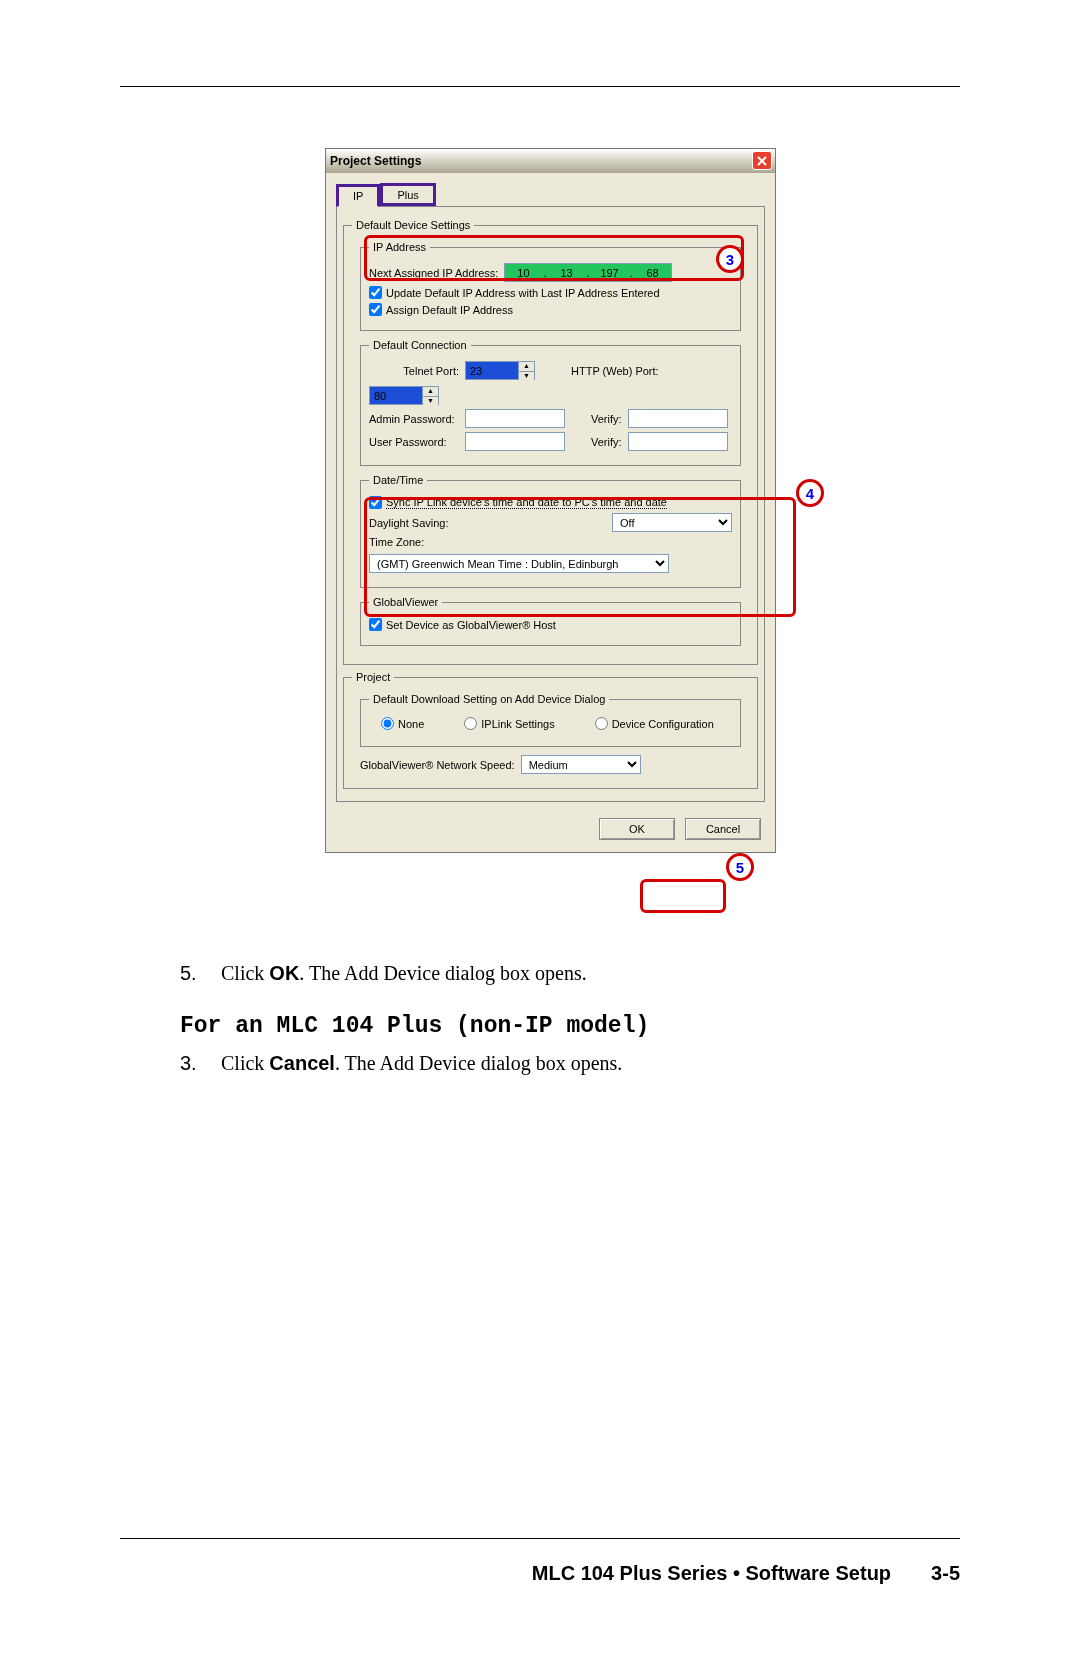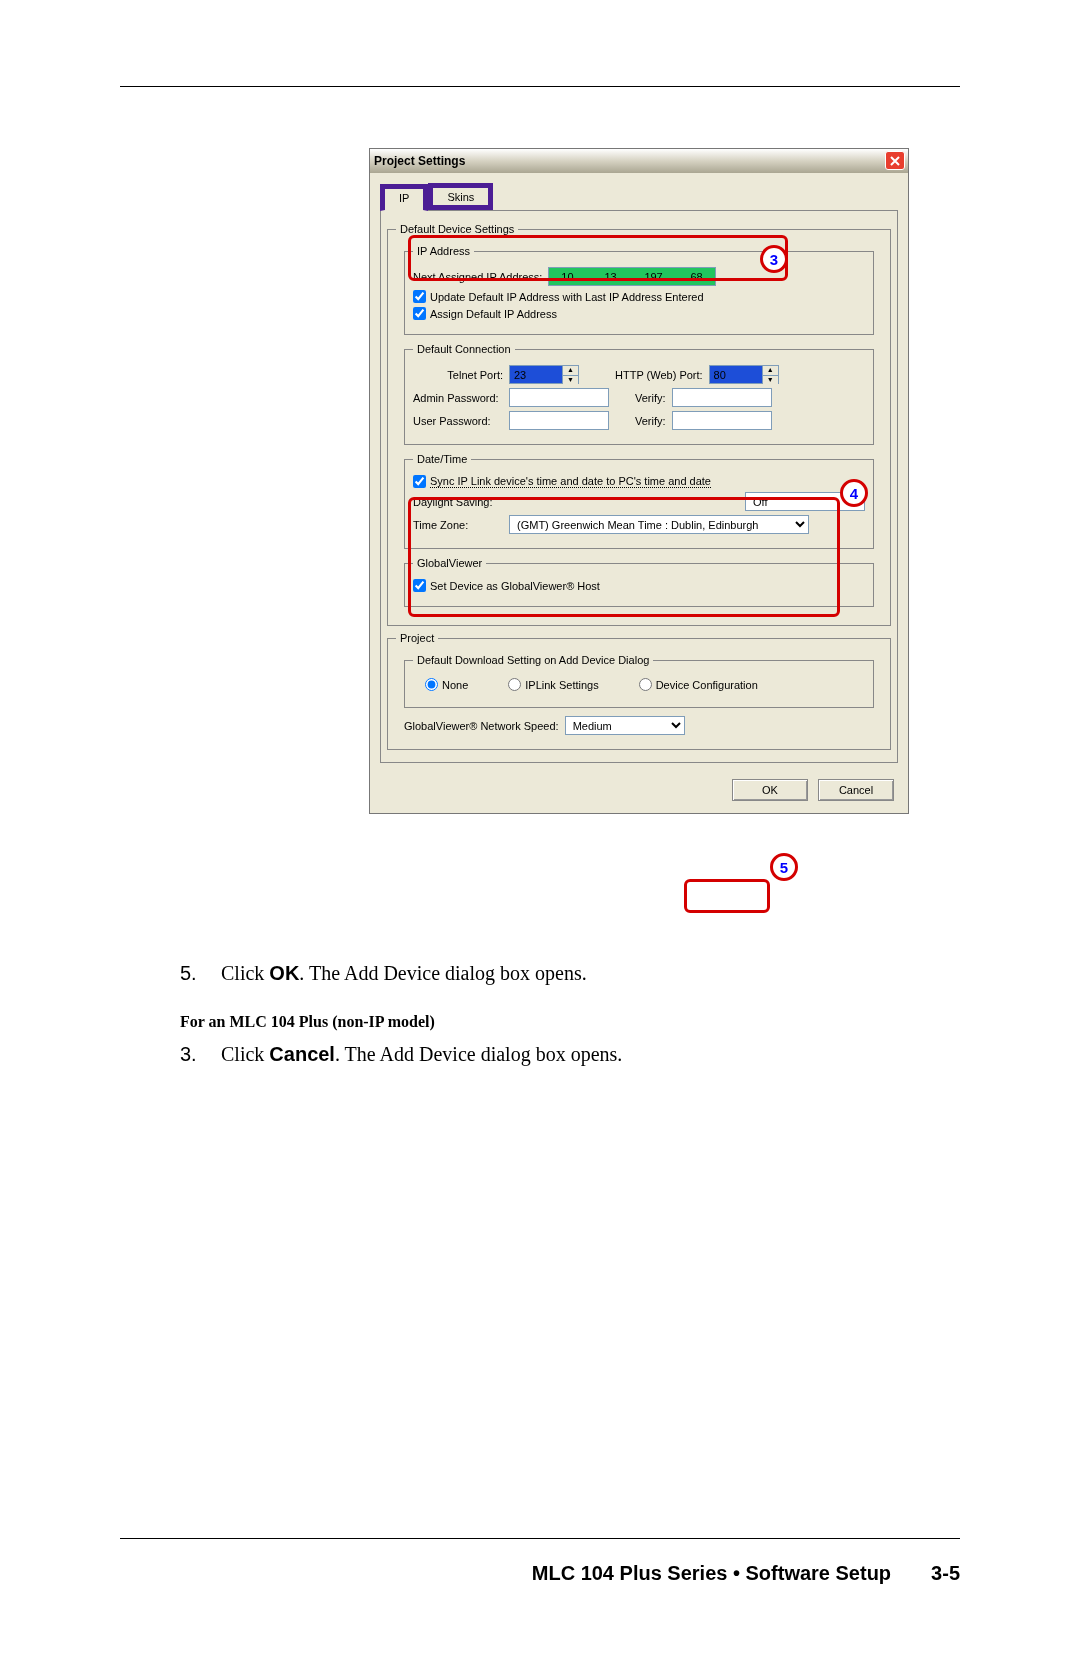--- a/index.html
+++ b/index.html
@@ -19,24 +19,23 @@
     top: 86px;
     left: 120px;
     right: 120px;
     height: 1px;
     background: #000;
   }
   .dialog {
     position: absolute;
     top: 148px;
     left: 325px;
-    width: 540px;
+    width: 451px;
     background: #ece9d8;
     border: 1px solid #777;
-    margin-left: 44px;
   }
   .title-bar {
     background: linear-gradient(180deg,#ffffff,#d6d2c2,#aaa692);
     height: 24px;
     display: flex;
     align-items: center;
     padding: 0 4px;
     font-weight: bold;
     font-size: 12px;
     position: relative;
@@ -51,21 +50,21 @@
     color: #fff;
     display:flex; align-items:center; justify-content:center;
     font-weight:bold;
   }
   .tabstrip {
     padding: 10px 10px 0 10px;
     display: flex;
     gap: 0;
   }
   .tab {
-    border: 5px solid #4c1d95;
+    border: 3px solid #4c1d95;
     padding: 3px 14px 2px 14px;
     background: #ece9d8;
     font-size: 11px;
     position:relative;
   }
   .tab.active {
     top: 1px;
     border-bottom: 1px solid #ece9d8;
     z-index:2;
   }
@@ -157,22 +156,22 @@
     left: 180px;
     top: 956px;
     width: 780px;
     font-family: Georgia, "Times New Roman", serif;
     font-size: 20px;
     line-height: 1.35;
     color:#000;
   }
   .instructions .num { font-family: Arial, sans-serif; font-weight:normal; display:inline-block; width:36px; }
   .instructions .heading {
-    font-family: Liberation Serif, serif;
-    font-weight:bold; font-size:16px;
+    font-family: Liberation Mono, monospace;
+    font-weight:bold; font-size:23px;
     margin: 24px 0 8px 0;
   }
   .instructions p { margin: 4px 0; }
   .footer-rule {
     position:absolute;
     left:120px; right:120px;
     bottom: 130px;
     height:1px; background:#000;
   }
   .footer {
@@ -196,21 +195,21 @@
     <span>Project Settings</span>
     <div class="close">
       <svg width="10" height="10" viewBox="0 0 10 10">
           <path d="M1 1 L9 9 M9 1 L1 9" stroke="#fff" stroke-width="2"></path>
         </svg>
     </div>
   </div>
 
   <div class="tabstrip">
     <div class="tab active">IP</div>
-    <div class="tab">Skins</div>
+    <div class="tab">Plus</div>
   </div>
 
   <div class="tabpanel">
 
     <fieldset>
       <legend>Default Device Settings</legend>
 
       <fieldset class="inner" style="position:relative;">
         <legend>IP Address</legend>
         <div class="row">

